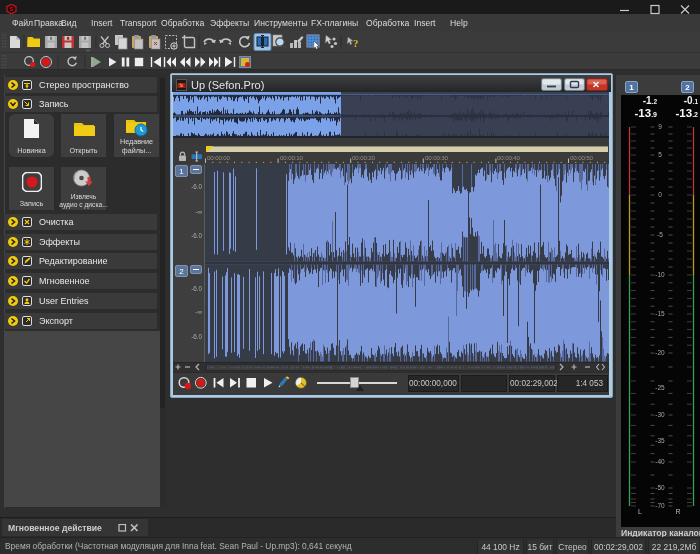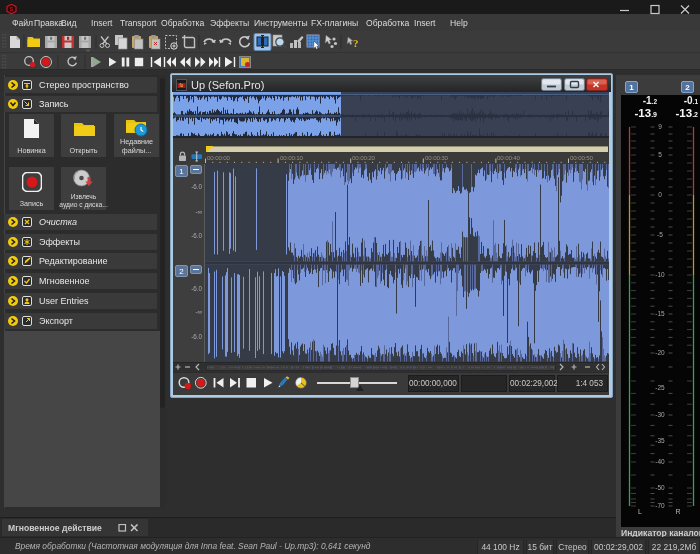--- a/index.html
+++ b/index.html
@@ -236,21 +236,21 @@
       </svg>
     </div>
     <div class="ic">
       <svg width="8" height="8" viewBox="0 0 8 8">
         <path d="M1.5 1.5L5.5 5.5M5.5 2.5v3h-3" stroke="#f2cc0c" stroke-width="1" fill="none"></path>
       </svg>
     </div>
     <div class="tx">Запись</div>
   </div>
 
-<div class="tile" style="left:9px;top:114px;">
+<div class="tile" style="left:9px;top:114px;border-radius:6px;">
     <svg style="margin-top:4px" width="17" height="21" viewBox="0 0 17 21">
       <path d="M1 1h10l5 5v14H1z" fill="#f2f2f2"></path>
       <path d="M11 1l5 5h-5z" fill="#2c2c2c"></path>
     </svg>
     <div class="lb">Новинка</div>
   </div>
 <div class="tile" style="left:61px;top:114px;">
     <svg style="margin-top:7px" width="22" height="16" viewBox="0 0 22 16">
       <path d="M1 2h8l2 2h10v11H1z" fill="#e8c410"></path>
       <rect x="1" y="5" width="21" height="10" fill="#f0cc14"></rect>
@@ -277,21 +277,21 @@
     <svg style="margin-top:2px" width="24" height="20" viewBox="0 0 24 20">
       <circle cx="9.5" cy="9" r="8" fill="#cccccc"></circle>
       <circle cx="9.5" cy="9" r="8" fill="none" stroke="#808080" stroke-width="0.7"></circle>
       <circle cx="9.5" cy="9" r="2.3" fill="#4a4a4a"></circle>
       <path d="M6.5 2.5a7 7 0 0 0-3.8 8" stroke="#9a9a9a" fill="none"></path>
       <path d="M15.5 8v4.5h-2.3l3.8 4.5 3.8-4.5h-2.3V8z" fill="#d04040"></path>
     </svg>
     <div class="lb" style="font-size:6.7px;line-height:1.12;white-space:nowrap;left:-4px;right:-4px;">Извлечь<br>аудио с диска...</div>
   </div>
 
-<div class="hdr" style="top:214px;font-style:italic;">
+<div class="hdr" style="top:214px;">
     <div class="cir">
       <svg width="10" height="10">
         <path d="M3.5 2.5L6.5 5L3.5 7.5" stroke="#222" stroke-width="1.6" fill="none"></path>
       </svg>
     </div>
     <div class="ic">
       <svg width="8" height="8" viewBox="0 0 8 8">
         <path d="M2 2l4 4M6 2l-4 4" stroke="#f2cc0c" stroke-width="1.2"></path>
       </svg>
     </div>
@@ -800,18 +800,18 @@
 
 <div class="a" style="left:0;top:517px;width:616px;height:20px;background:#2a2a2a;border-top:1px solid #1e1e1e;"></div>
 <div class="a" style="left:2px;top:519px;width:146px;height:17px;background:#353535;"></div>
 <div class="a" style="left:8px;top:523px;font-size:8.6px;font-weight:bold;color:#cccccc;">Мгновенное действие</div>
 <svg class="a" style="left:118px;top:524px" width="22" height="8" viewBox="0 0 22 8">
     <rect x="1" y="0.5" width="6.5" height="6.5" fill="none" stroke="#c0c0c0" stroke-width="1.2"></rect>
     <path d="M13 0.5l6.5 6.5M19.5 0.5L13 7" stroke="#c0c0c0" stroke-width="1.6"></path>
   </svg>
 
 <div class="a" style="left:0;top:537px;width:700px;height:17px;background:#2d2d2d;border-top:1px solid #222;"></div>
-<div class="a" style="left:15px;top:541px;font-size:8.4px;color:#b4b4b4;white-space:nowrap;font-style:italic;">Время обработки (Частотная модуляция для Inna feat. Sean Paul - Up.mp3): 0,641 секунд</div>
+<div class="a" style="left:5px;top:541px;font-size:8.4px;color:#b4b4b4;white-space:nowrap;">Время обработки (Частотная модуляция для Inna feat. Sean Paul - Up.mp3): 0,641 секунд</div>
 <div class="seg" style="left:477px;width:47px;">44 100 Hz</div>
 <div class="seg" style="left:526px;width:28px;">15 бит</div>
 <div class="seg" style="left:556px;width:33px;">Стерео</div>
 <div class="seg" style="left:591px;width:55px;">00:02:29,002</div>
 <div class="seg" style="left:648px;width:52px;">22 219,2Мб</div>
 
 </body></html>

